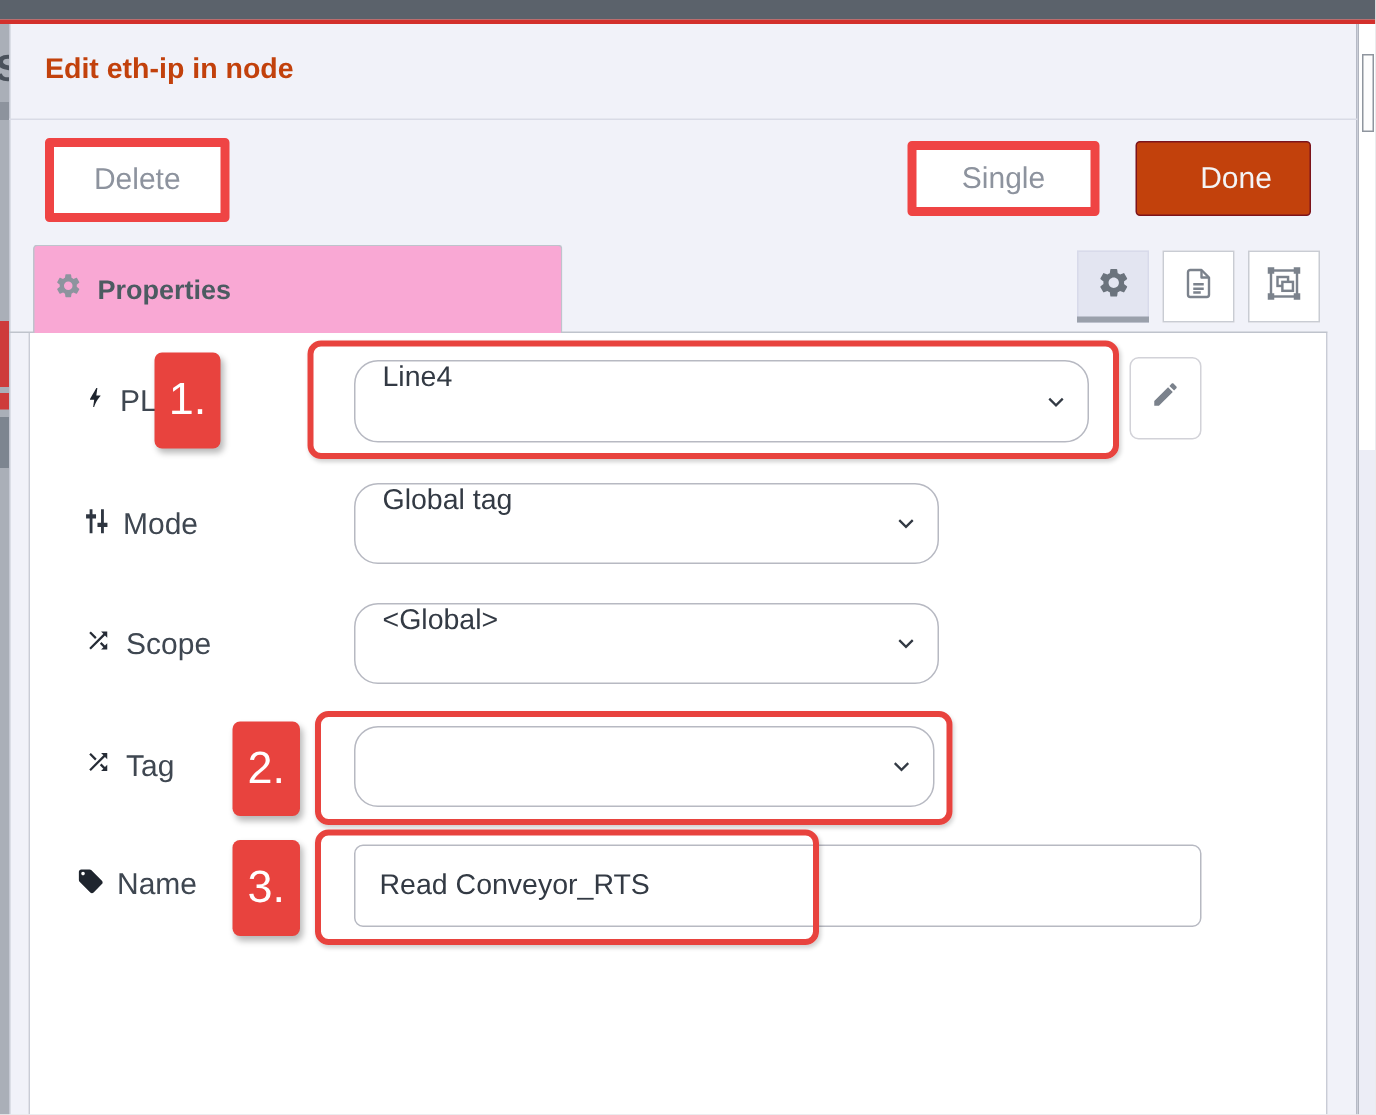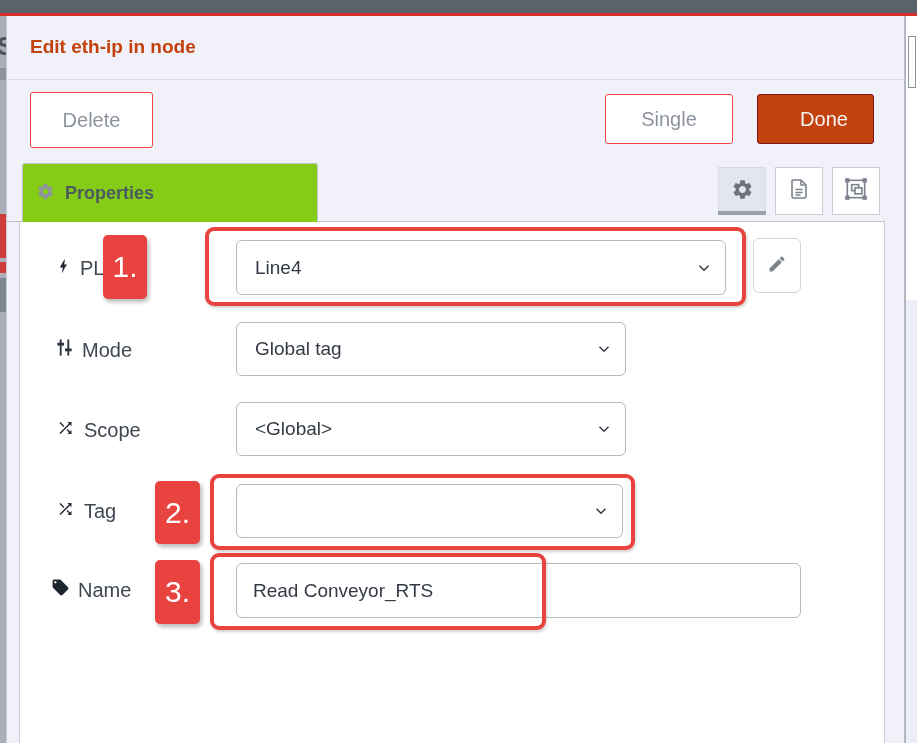--- a/index.html
+++ b/index.html
@@ -30,29 +30,29 @@
 
   
   .tray { left:6px; top:16px; width:899px; height:727px; background:#f1f2f9;
           border-left:1px solid #c6c9d4; border-right:1px solid #b6bac6; }
 
   .dialog-title { left:30px; top:36px; font-size:19px; font-weight:bold; color:#c2410c; }
   .header-sep   { left:6px; top:79px; width:899px; height:1px; background:#d9dbe6; }
 
   .btn { display:flex; align-items:center; justify-content:center;
          font-size:20px; border-radius:3px; cursor:default; }
-  .btn-plain { background:#fff; border:1px solid #ef4444; color:#8d939e; }
+  .btn-plain { background:#fff; border:6px solid #ef4444; color:#8d939e; }
   .delete-btn { left:30px;  top:92px; width:123px; height:56px; }
   .cancel-btn { left:605px; top:94px; width:128px; height:50px; }
   .done-btn   { left:757px; top:94px; width:117px; height:50px;
                 background:#c2410c; color:#f4f4f6; border:1px solid #7c141c;padding-left:17px; }
 
   
   .tabrow-sep { left:6px; top:221px; width:879px; height:1px; background:#bfc3cc; z-index:1; }
-  .properties-tab { left:22px; top:163px; width:296px; height:59px; background:#84cc16;
+  .properties-tab { left:22px; top:163px; width:353px; height:59px; background:#f9a8d4;
                     border:1px solid #bfc3cc; border-bottom:none; border-radius:3px 3px 0 0;
                     display:flex; align-items:center; gap:10px; padding-left:13px; z-index:2; }
   .properties-tab .tab-label { font-size:18px; font-weight:bold; color:#4c5b61; }
 
   .icon-btn { width:48px; height:48px; top:167px; display:flex; align-items:center;
               justify-content:center; background:#fff; border:1px solid #c9ccd3; z-index:2; }
   .icon-btn.active { background:#e3e5f1; border:1px solid #d8daea; }
   .icon-btn.active .active-underline { position:absolute; left:-1px; right:-1px; bottom:-1px;
               height:4px; background:#9aa0ab; }
   .gear-tab-btn { left:718px; }
@@ -64,22 +64,22 @@
                border-left:1px solid #c9ccd6; border-right:1px solid #c9ccd6; z-index:1; }
 
   .field-label { display:flex; align-items:center; gap:8px; height:30px; z-index:3;
                  font-size:20px; color:#3f4751; }
   .label-plc   { left:55px; top:253px; }
   .label-mode  { left:55px; top:335px; }
   .label-scope { left:55px; top:415px; }
   .label-tag   { left:55px; top:496px; }
   .label-name  { left:51px; top:575px; }
 
-  .selectbox { background:#fff; border:1px solid #b7b9c2; border-radius:6px;
-               display:flex; align-items:center; padding-left:18px;
+  .selectbox { background:#fff; border:1px solid #b7b9c2; border-radius:16px;
+               display:flex; align-items:flex-start; padding-left:18px;
                font-size:19px; color:#333a44; z-index:3; }
   .selectbox .chev { position:absolute; right:12px; top:50%; margin-top:-9px; }
   .select-plc   { left:236px; top:240px; width:490px; height:55px; }
   .select-mode  { left:236px; top:322px; width:390px; height:54px; }
   .select-scope { left:236px; top:402px; width:390px; height:54px; }
   .select-tag   { left:236px; top:484px; width:387px; height:54px; }
 
   .name-input { left:236px; top:563px; width:565px; height:55px; background:#fff;
                 border:1px solid #b7b9c2; border-radius:6px; padding-left:16px;
                 font-size:19px; color:#333a44; z-index:3;

